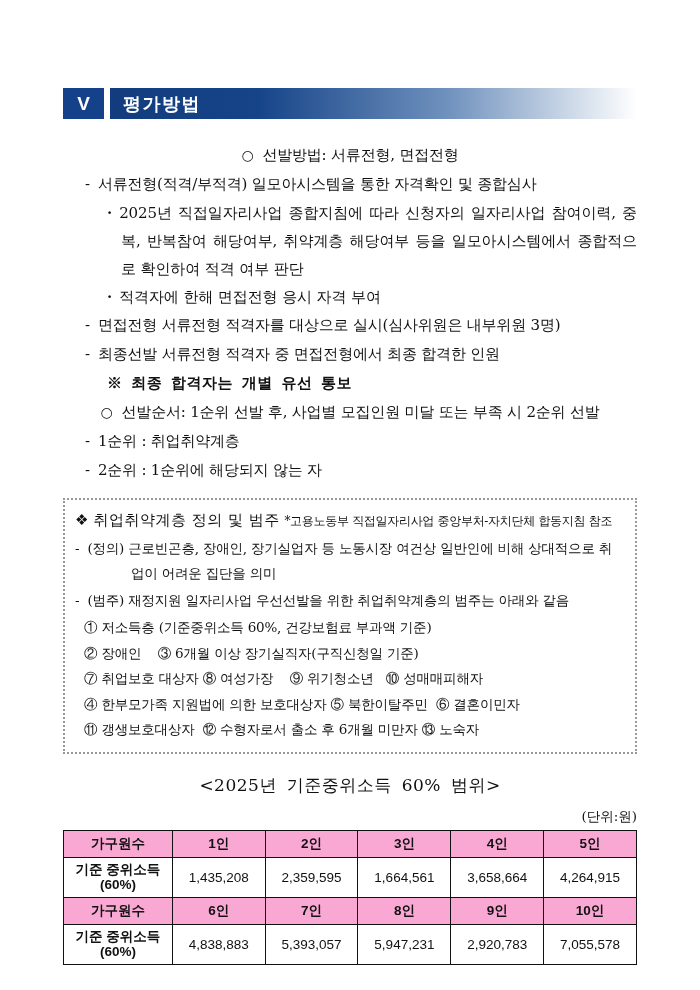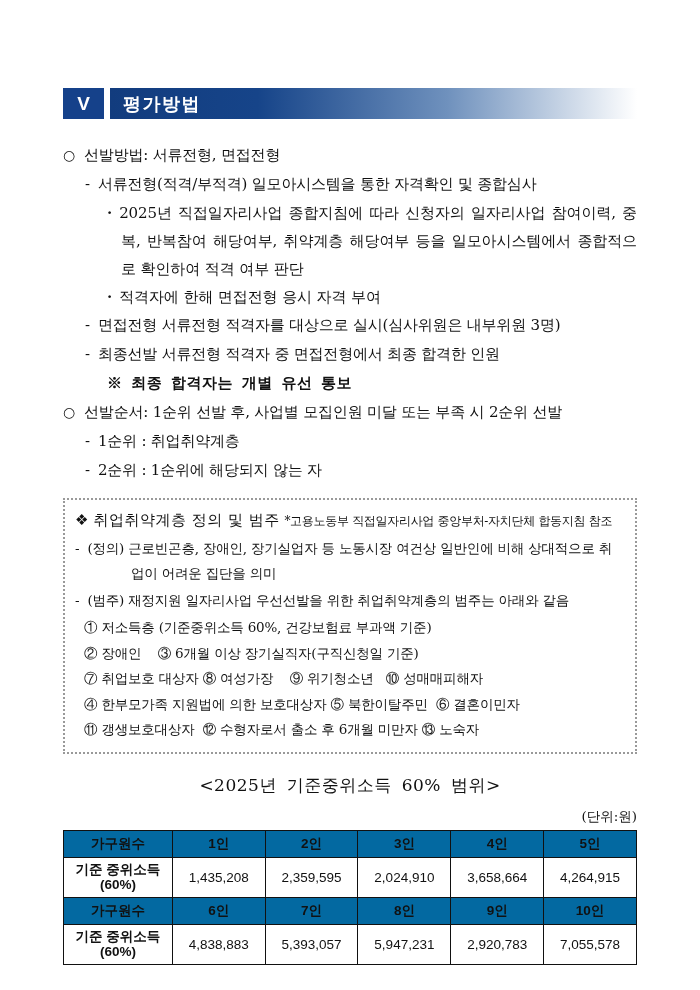--- a/index.html
+++ b/index.html
@@ -22,21 +22,21 @@
     display:flex; align-items:center; padding-left:13px;
   }
   .sec-title {
     color:#ffffff; font-family:"Liberation Sans","DejaVu Sans",sans-serif;
     font-weight:bold; font-size:18px; letter-spacing:1.5px;
   }
 
   
   .content { margin-top:22px; font-size:15px; }
   .line { line-height:29px; }
-  .lv1 { padding-left:26px; text-indent:-26px; letter-spacing:-0.2px; }
+  .lv1 { padding-left:26px; text-indent:-26px; letter-spacing:-0.2px;text-align:center; }
   .lv2 { margin-left:22px; padding-left:15px; text-indent:-15px; letter-spacing:-0.2px; }
   .lv3 { margin-left:44px; padding-left:14px; text-indent:-14px; text-align:justify; line-height:28px; letter-spacing:-0.1px; }
   .note-line { margin-left:44px; font-weight:bold; letter-spacing:0.5px; word-spacing:3px; }
   .mk1 { font-weight:bold; margin-right:9px; font-family:"DejaVu Sans",sans-serif; font-size:14px; }
   .mkd { margin-right:8px; }
   .mkdot { font-weight:bold; margin-right:7px; }
   .b { font-weight:normal; }
 
   
   .vbox {
@@ -51,21 +51,21 @@
   .vitem { white-space:pre-wrap; line-height:25.5px; }
 
   
   .tbl-title { text-align:center; font-size:17px; margin-top:20px; letter-spacing:0.5px; word-spacing:4px; }
   .unit-note { text-align:right; font-size:13.5px; margin-top:11px; margin-bottom:4px; }
   table.income {
     width:100%; border-collapse:collapse; table-layout:fixed;
     font-family:"Liberation Sans","DejaVu Sans",sans-serif; border:1.5px solid #111;
   }
   table.income td { border:1px solid #111; text-align:center; vertical-align:middle; }
-  tr.hdr td { background:#0369a1; font-weight:bold; font-size:13.5px; height:24px; }
+  tr.hdr td { background:#f9a8d4; font-weight:bold; font-size:13.5px; height:24px; }
   tr.data td { font-size:13.5px; height:37px; }
   td.rowlabel { font-weight:bold; font-size:12.5px; line-height:15px; }
   col.c0 { width:19%; }
   col.cn { width:16.2%; }
 </style>
 </head>
 <body>
 
 <div class="page">
 
@@ -149,21 +149,21 @@
       <td>4인</td>
       <td>5인</td>
     </tr>
     <tr class="data">
       <td class="rowlabel">
         <span>기준 중위소득</span><br>
         <span>(60%)</span>
       </td>
       <td>1,435,208</td>
       <td>2,359,595</td>
-      <td>2,024,910</td>
+      <td>1,664,561</td>
       <td>3,658,664</td>
       <td>4,264,915</td>
     </tr>
     <tr class="hdr">
       <td>가구원수</td>
       <td>6인</td>
       <td>7인</td>
       <td>8인</td>
       <td>9인</td>
       <td>10인</td>

